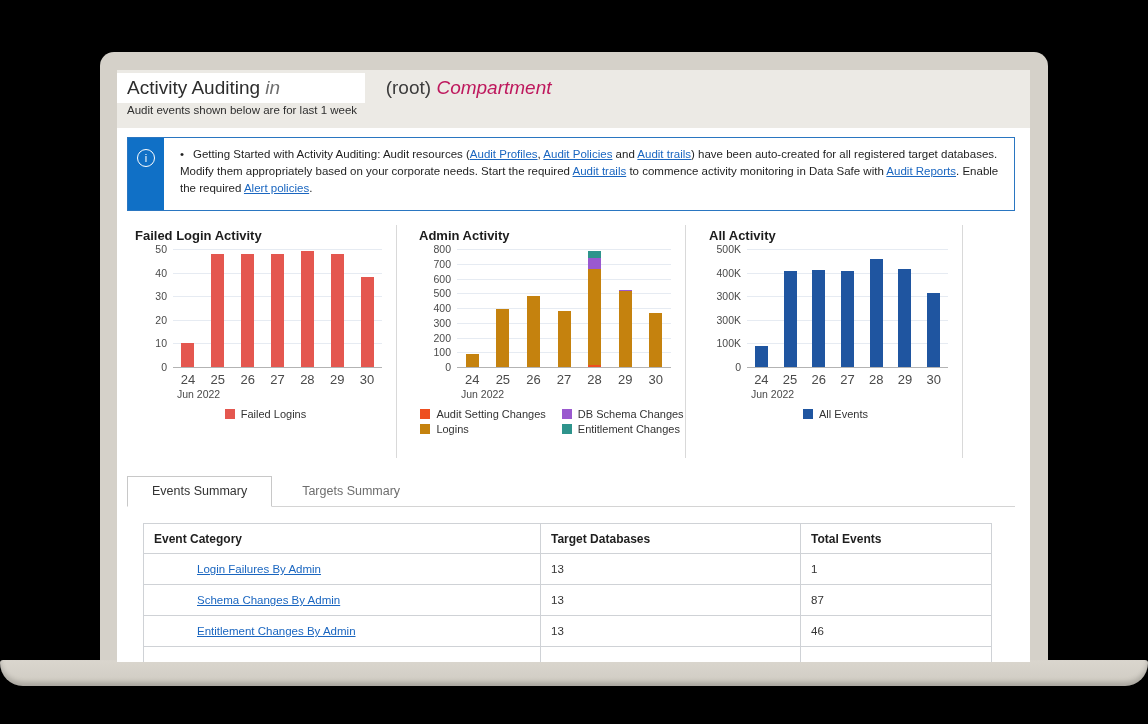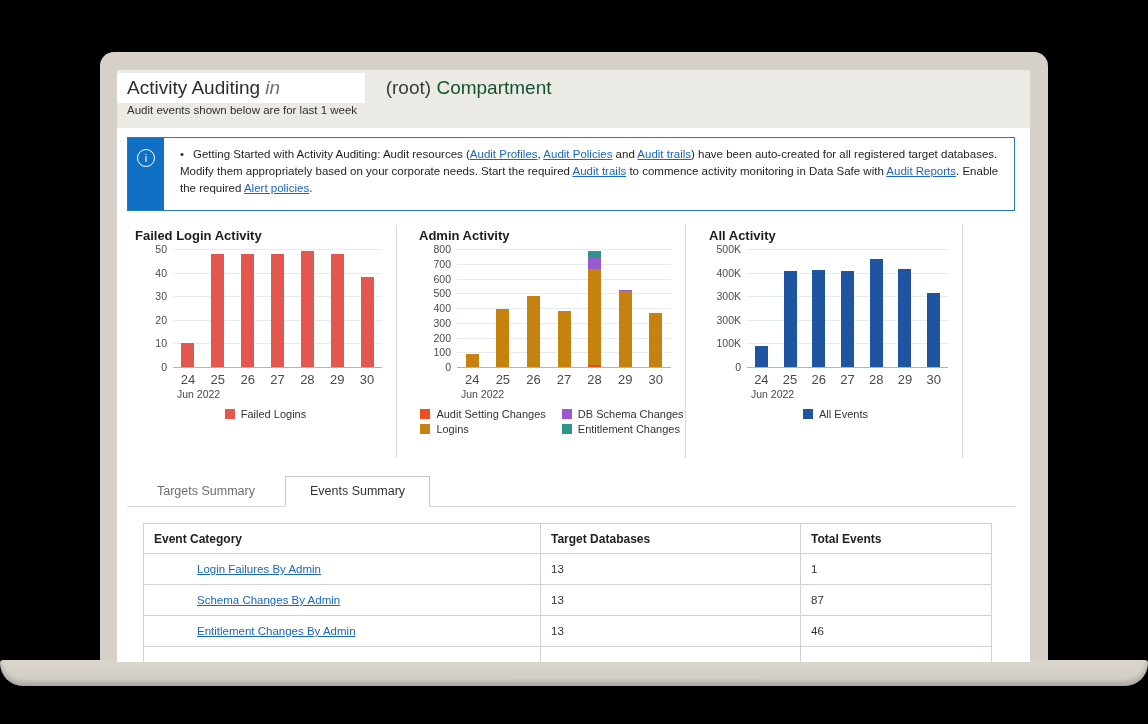--- a/index.html
+++ b/index.html
@@ -15,21 +15,21 @@
     border-radius:4px 4px 30px 30px;box-shadow:inset 0 -4px 5px rgba(0,0,0,.18);}
   .screen{position:absolute;left:117px;top:70px;width:913px;height:592px;
     background:#fff;overflow:hidden;font-size:12px;color:#333;}
   
   .page-header{position:relative;height:58px;background:#eceae5;padding:0;}
   .redaction-box{position:absolute;left:0;top:3px;width:248px;height:30px;background:#fff;}
   .page-title{position:relative;padding:7px 0 0 10px;font-size:19px;color:#2d2d2d;white-space:nowrap;}
   .t-in{font-style:italic;color:#6e6e6e;}
   .t-gap{display:inline-block;width:95px;}
   .t-root{color:#3c3c3c;}
-  .t-comp{color:#14532d;}
+  .t-comp{font-style:italic;color:#be185d;}
   .page-subtitle{position:relative;padding:5px 0 0 10px;font-size:11.5px;color:#2f2f2f;}
   
   .info-banner{margin:9px 0 0 10px;width:888px;height:74px;box-sizing:border-box;
     border:1px solid #2a76c1;background:#fff;display:flex;}
   .banner-accent{width:36px;background:#1070c6;display:flex;align-items:flex-start;justify-content:center;}
   .info-icon{margin-top:11px;width:16px;height:16px;border:1.5px solid #fff;border-radius:50%;
     color:#fff;font-size:11px;line-height:16px;text-align:center;font-style:normal;}
   .banner-body{flex:1;padding:8px 14px 0 16px;font-size:11.5px;line-height:17px;color:#1f1f1f;}
   .bullet{margin-right:9px;}
   .blink,a.blink{color:#1a66c0;text-decoration:underline;cursor:pointer;}
@@ -349,22 +349,22 @@
             <div class="legend-item">
               <span class="swatch" style="background: rgb(31, 85, 160);"></span>
               <span>All Events</span>
             </div>
           </div>
         </div>
       </div>
     </div>
 
   <div class="tab-strip">
+    <div class="tab active">Events Summary</div>
     <div class="tab inactive">Targets Summary</div>
-    <div class="tab active">Events Summary</div>
   </div>
 
   <div class="table-wrap">
     <table class="events">
       <colgroup>
           <col style="width:397px">
           <col style="width:260px">
           <col style="width:191px">
         </colgroup>
       <thead>

